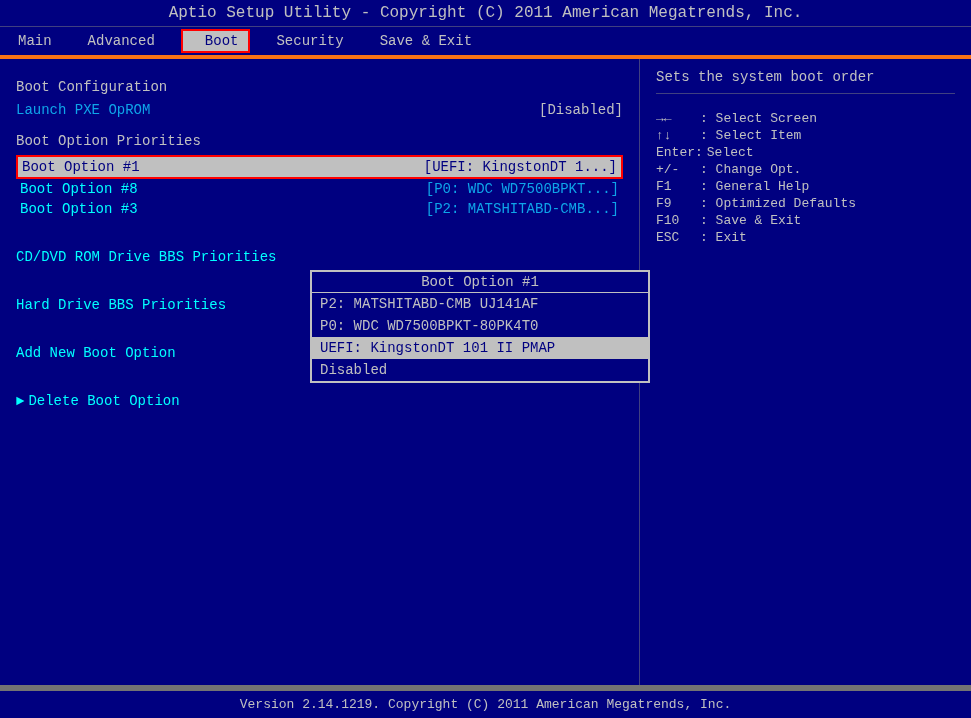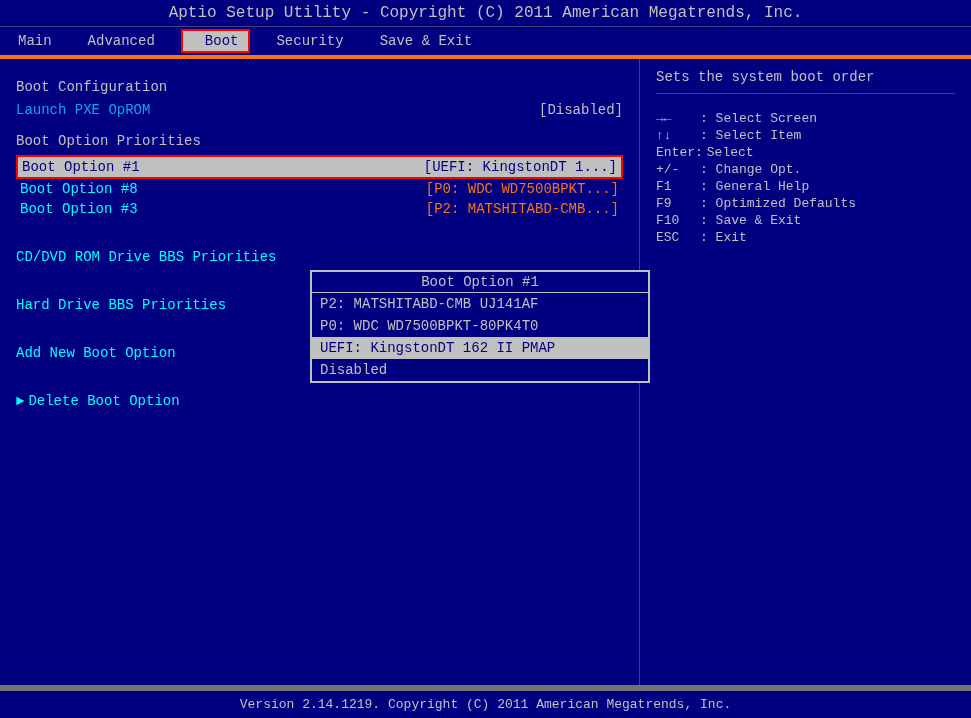--- a/index.html
+++ b/index.html
@@ -106,21 +106,21 @@
 
     .boot-option-row.selected .label,
     .boot-option-row.selected .value {
       color: #000080;
     }
 
     .boot-option-row .label {
       color: #00ffff;
     }
     .boot-option-row .value {
-      color: #f97316;
+      color: #0ea5e9;
     }
 
     .menu-link {
       color: #00ffff;
       padding: 2px 0;
       cursor: pointer;
       display: flex;
       align-items: center;
       gap: 4px;
       margin-top: 28px;
@@ -292,19 +292,19 @@
         <span>: Exit</span>
       </div>
     </div>
   </div>
 </div>
 
 <div id="dropdown-popup">
   <div id="dropdown-title">Boot Option #1</div>
   <div class="dropdown-item">P2: MATSHITABD-CMB UJ141AF</div>
   <div class="dropdown-item">P0: WDC WD7500BPKT-80PK4T0</div>
-  <div class="dropdown-item highlighted">UEFI: KingstonDT 162 II PMAP</div>
+  <div class="dropdown-item highlighted">UEFI: KingstonDT 101 II PMAP</div>
   <div class="dropdown-item">Disabled</div>
 </div>
 
 <div id="status-bar">
   <span>Version 2.14.1219. Copyright (C) 2011 American Megatrends, Inc.</span>
 </div>
 
 </body></html>

